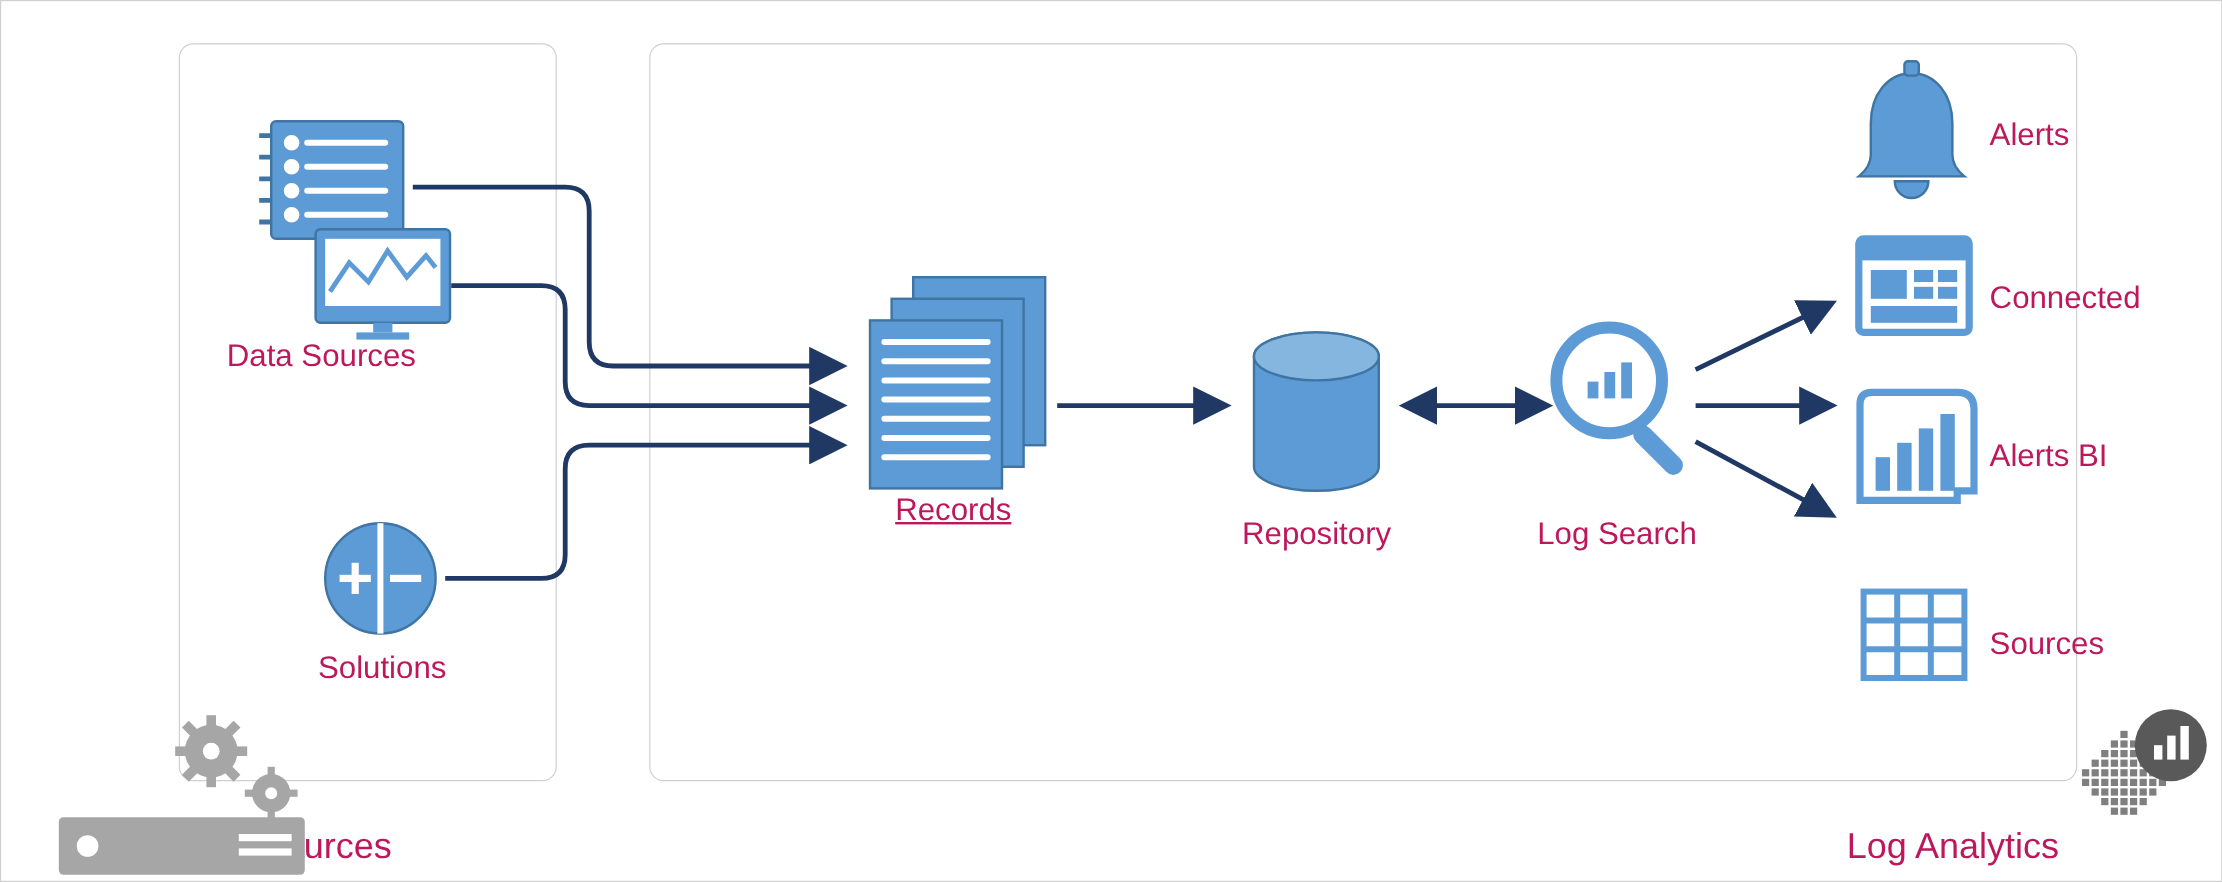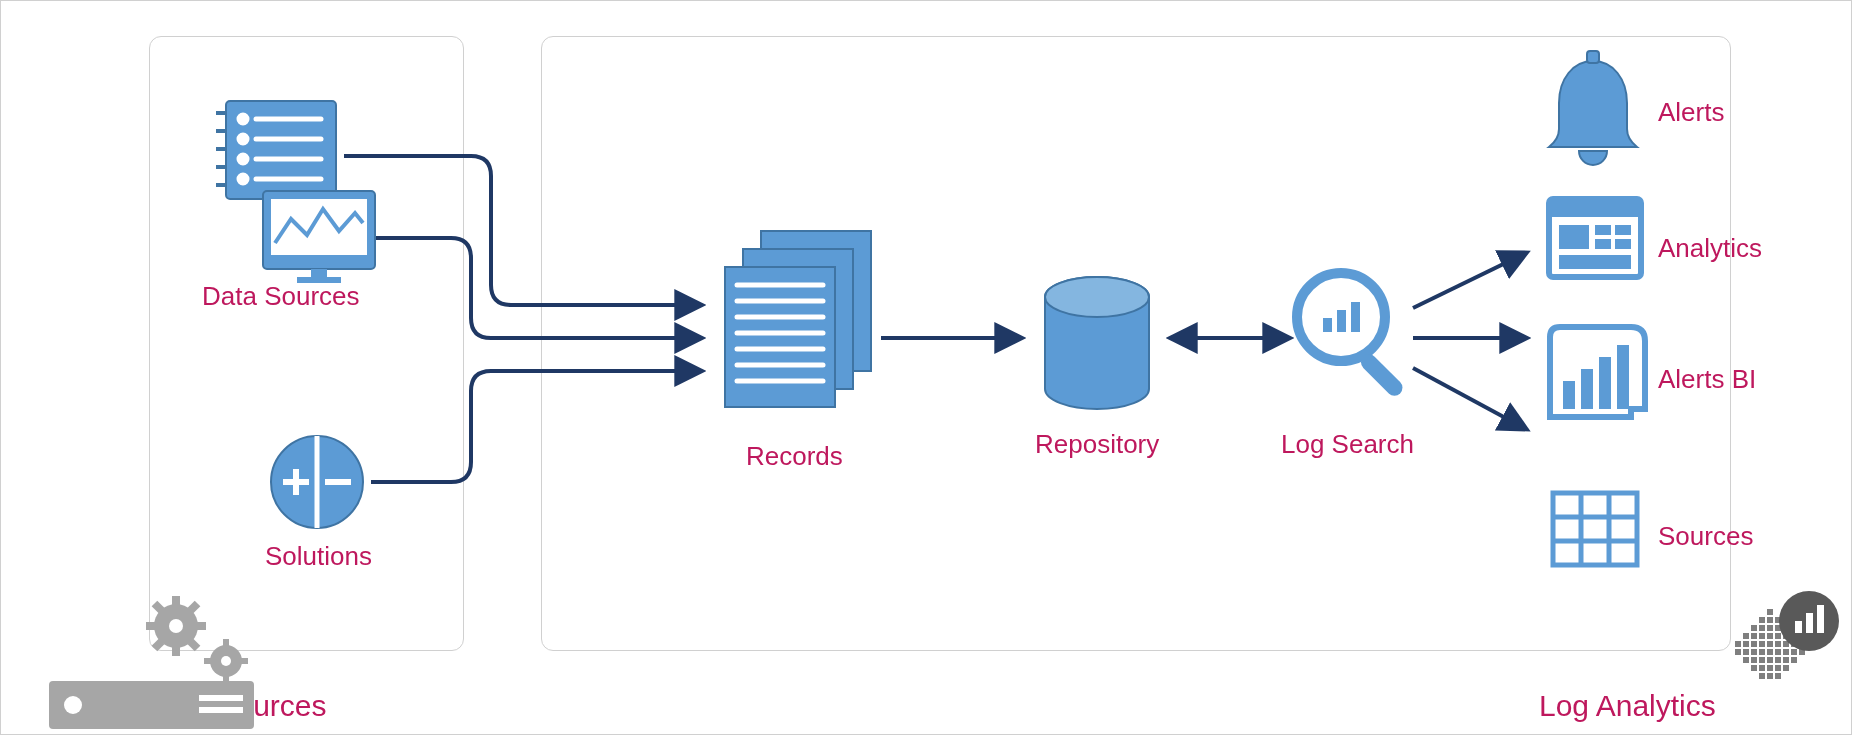--- a/index.html
+++ b/index.html
@@ -44,27 +44,27 @@
 </head>
 <body>
 
 <div class="canvas">
 
   <div class="panel" style="left:148px; top:35px; width:315px; height:615px;"></div>
 
   <div class="panel" style="left:540px; top:35px; width:1190px; height:615px;"></div>
 
   <div class="label big-label" style="left:62px; top:688px;">Connected Sources</div>
-  <div class="label" style="left:201px; top:280px;">Data Sources</div>
+  <div class="label" style="left:188px; top:280px;">Data Sources</div>
   <div class="label" style="left:264px; top:540px;">Solutions</div>
-  <div class="label" style="left:745px; top:440px;">Records</div>
+  <div class="label" style="left:745px; top:408px;text-decoration:underline;">Records</div>
   <div class="label" style="left:1034px; top:428px;">Repository</div>
   <div class="label" style="left:1280px; top:428px;">Log Search</div>
   <div class="label" style="left:1657px; top:96px;">Alerts</div>
-  <div class="label" style="left:1657px; top:232px;">Analytics</div>
+  <div class="label" style="left:1657px; top:232px;">Connected</div>
   <div class="label" style="left:1657px; top:363px;">Alerts BI</div>
   <div class="label" style="left:1657px; top:520px;">Sources</div>
   <div class="label big-label" style="left:1538px; top:688px;">Log Analytics</div>
 
   <svg class="overlay" viewBox="0 0 1852 735" xmlns="http://www.w3.org/2000/svg">
     <defs>
       <marker id="arrow-navy" viewBox="0 0 12 12" refX="10" refY="6" markerWidth="8" markerHeight="8" orient="auto-start-reverse">
         <path d="M0,0 L12,6 L0,12 z" fill="#1f3864"></path>
       </marker>
     </defs>

